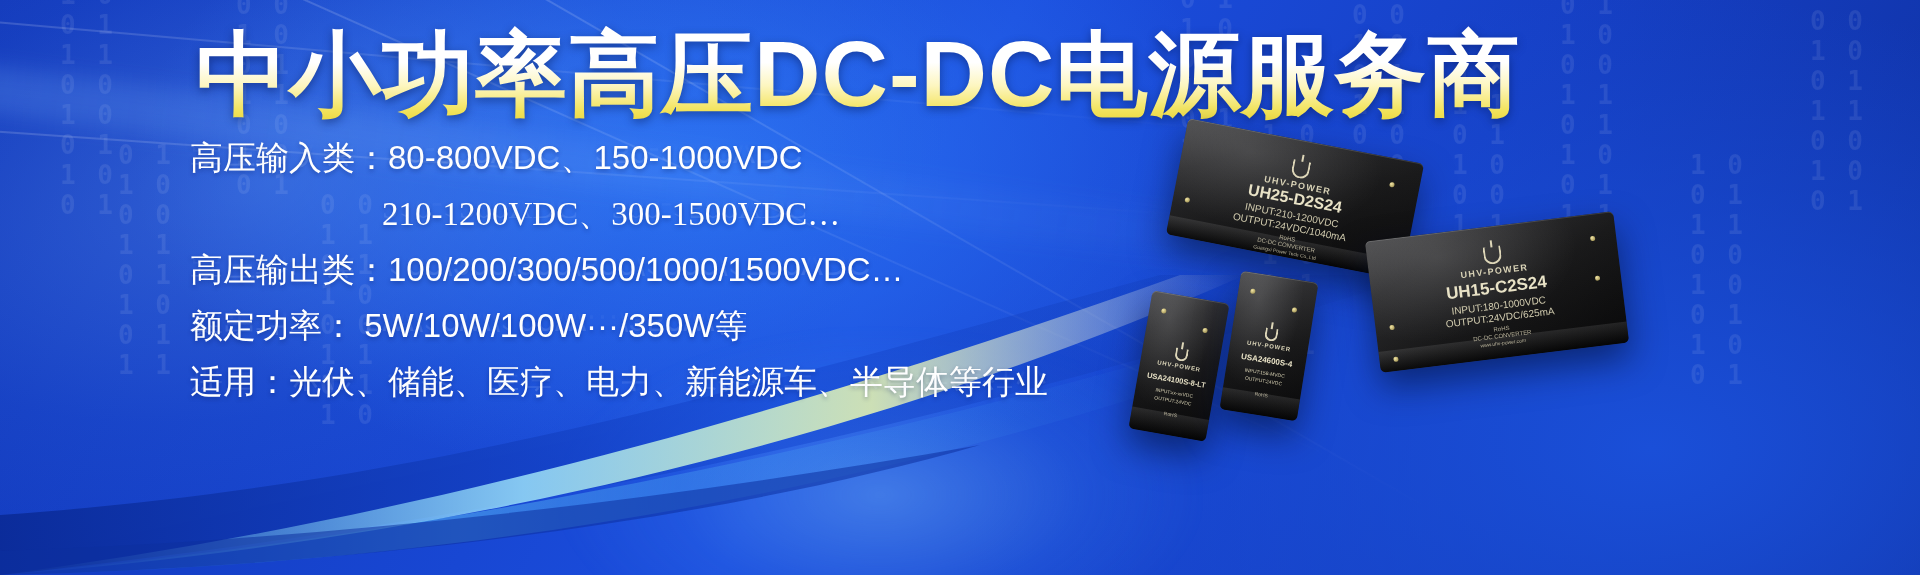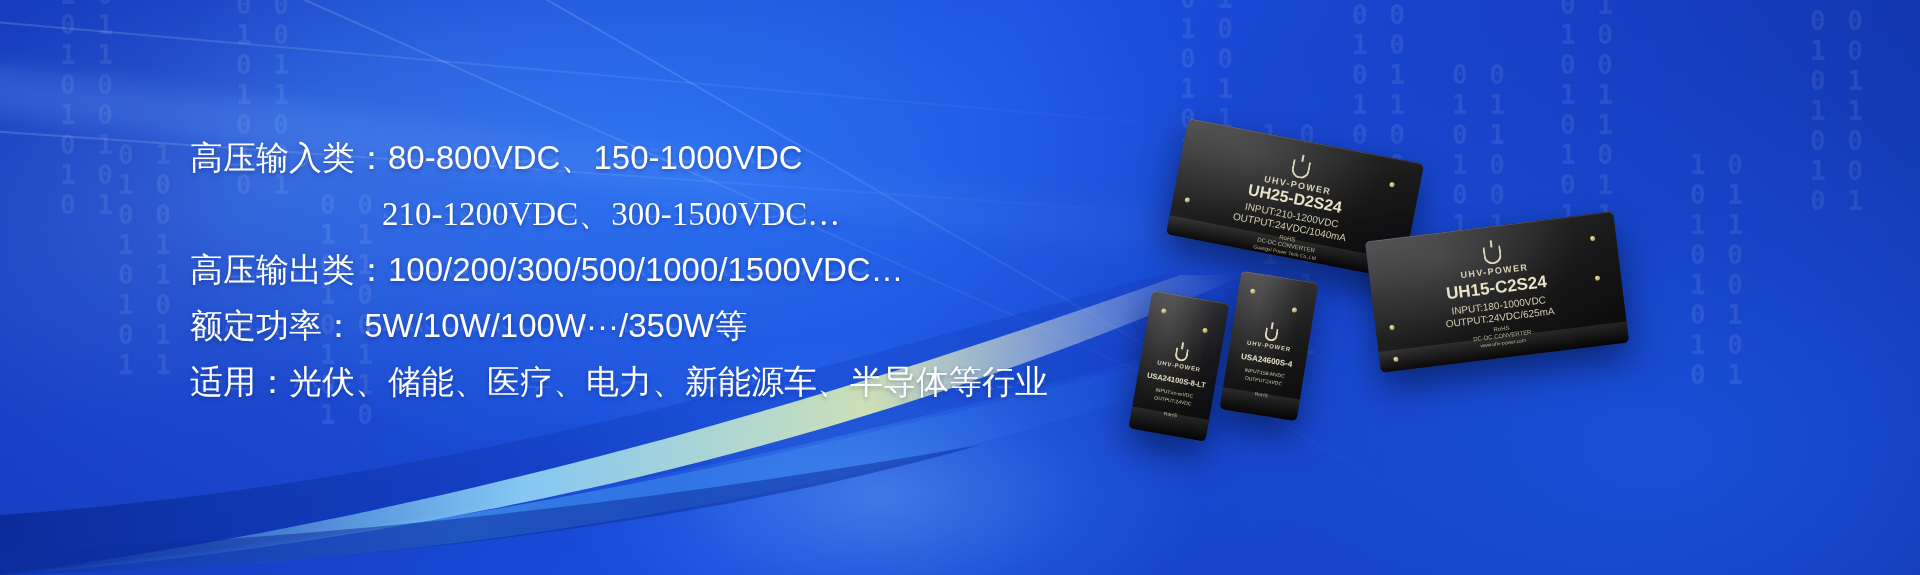--- a/index.html
+++ b/index.html
@@ -246,20 +246,21 @@
           <stop offset="100%" stop-color="#1b5ce0" stop-opacity="0"></stop>
         </linearGradient>
       </defs>
       <path d="M0,300 L0,240 C420,210 720,120 1160,0 L1420,0 C980,140 560,240 0,300 Z" fill="url(#sw2)"></path>
       <path d="M0,300 C380,250 760,150 1180,0 L1245,0 C860,170 430,268 0,300 Z" fill="url(#sw1)" opacity=".9"></path>
       <path d="M0,300 C360,268 800,190 1240,60 L1320,60 C900,215 470,290 0,300 Z" fill="url(#sw3)" opacity=".7"></path>
       <path d="M0,300 L0,276 C300,266 640,230 980,170 C700,250 340,292 0,300 Z" fill="#0c2f9f" opacity=".55"></path>
     </svg>
   </div>
 
+  <h1 class="headline">中小功率高压DC-DC电源服务商</h1>
 
   <div class="specs">
     <div class="spec-line l1">
       <span>高压输入类：80-800VDC、150-1000VDC</span>
       <span class="reflect">高压输入类：80-800VDC、150-1000VDC</span>
     </div>
     <div class="spec-line indent l2">
       <span>210-1200VDC、300-1500VDC…</span>
       <span class="reflect" style="left:192px">210-1200VDC、300-1500VDC…</span>
     </div>

